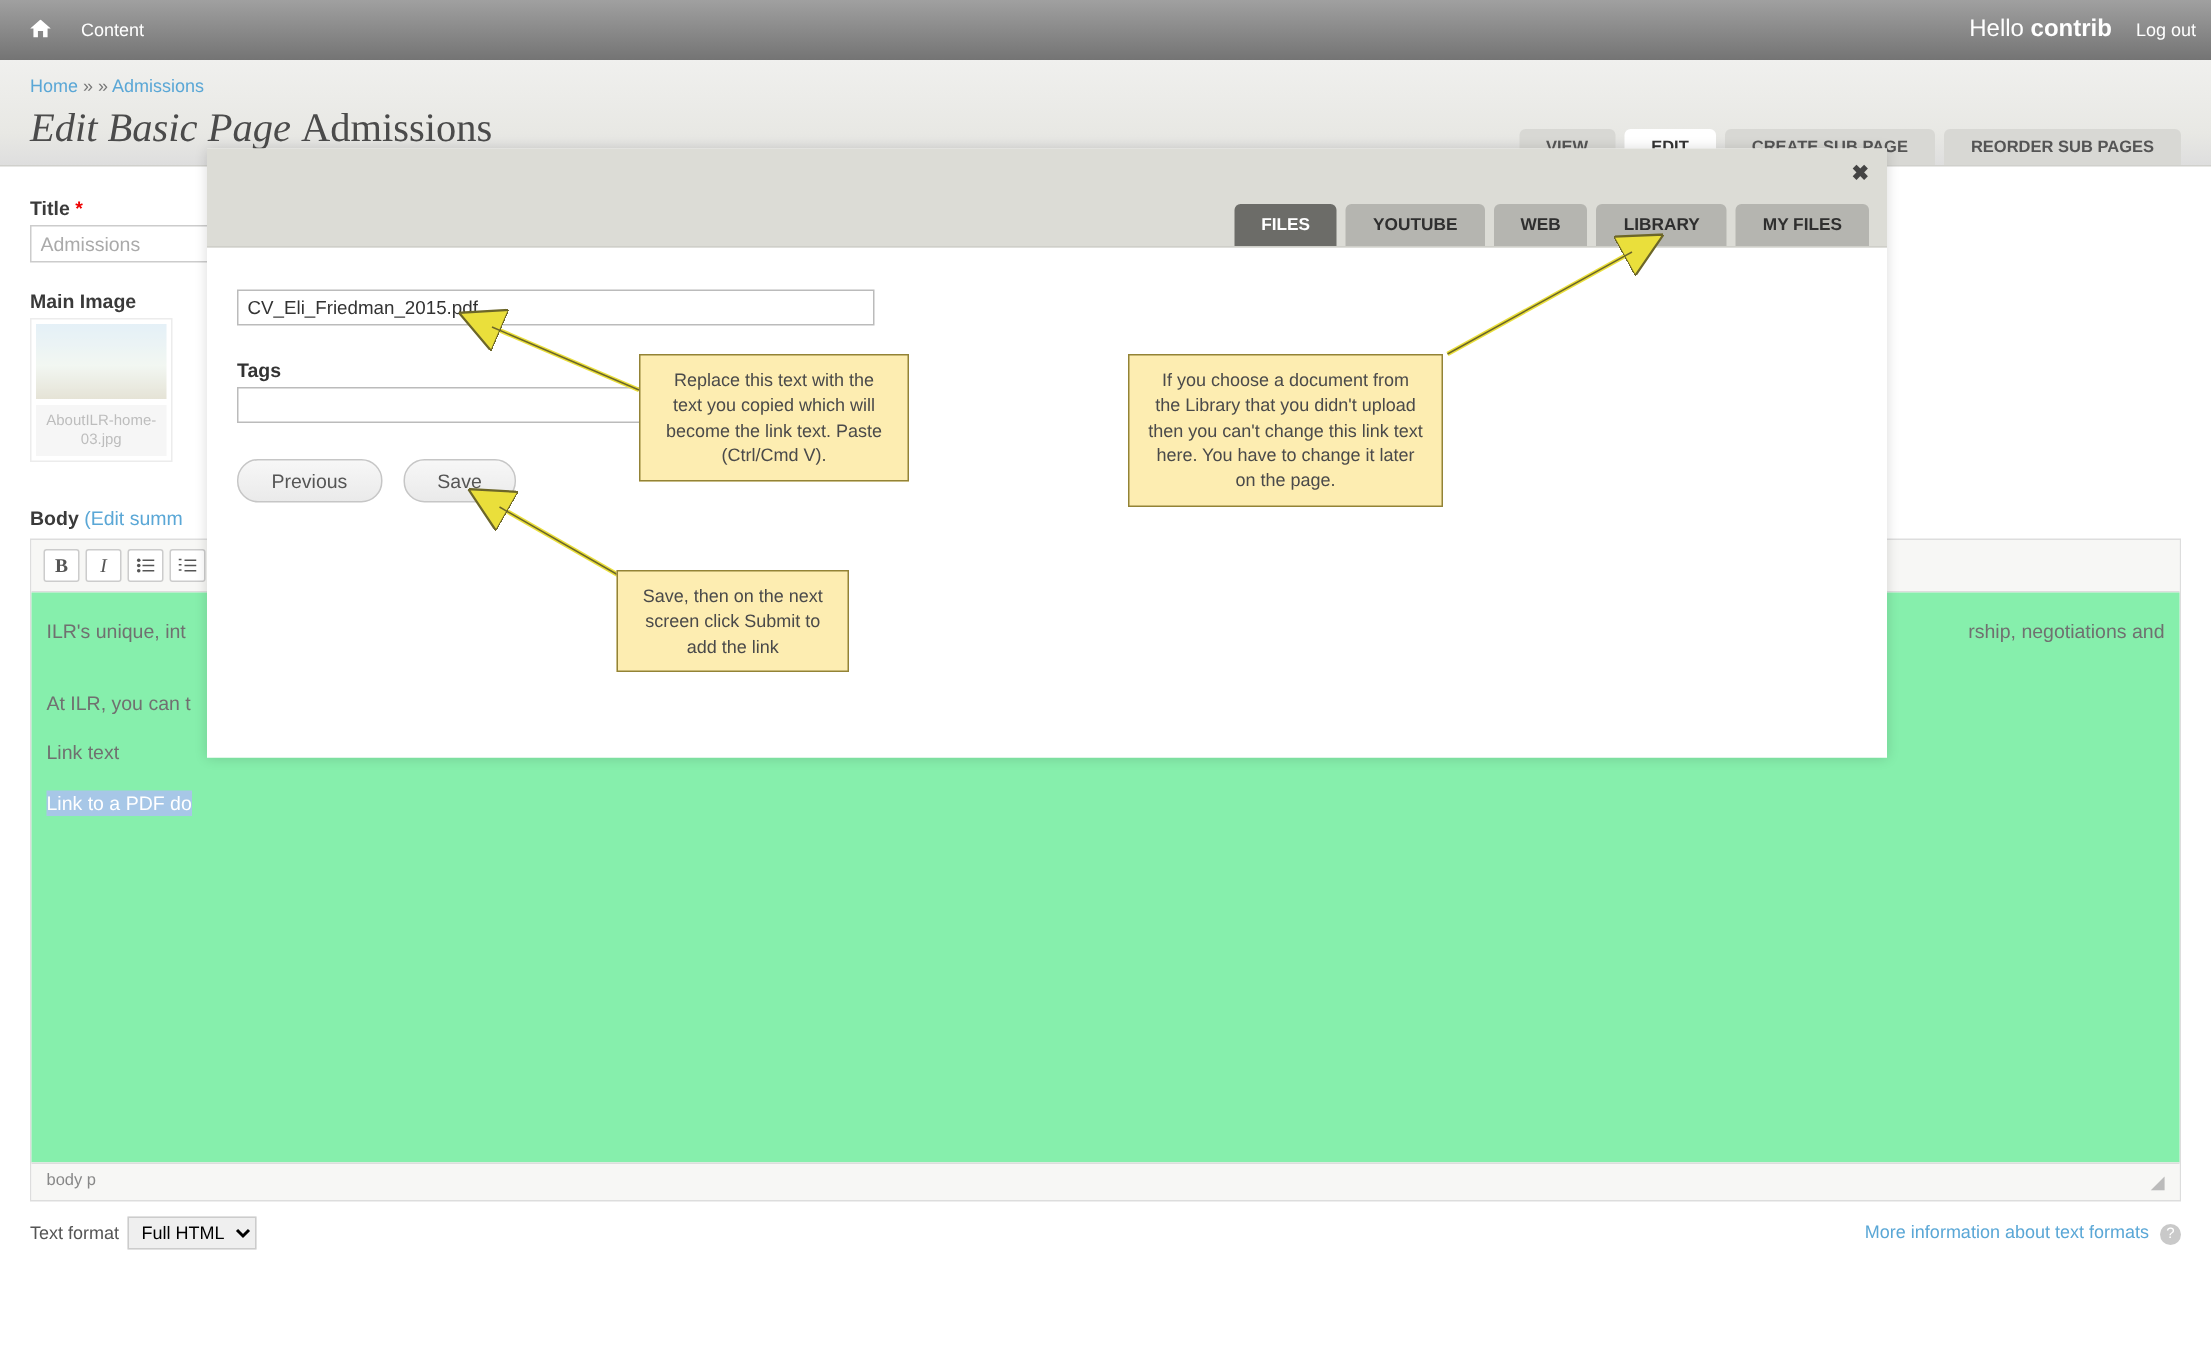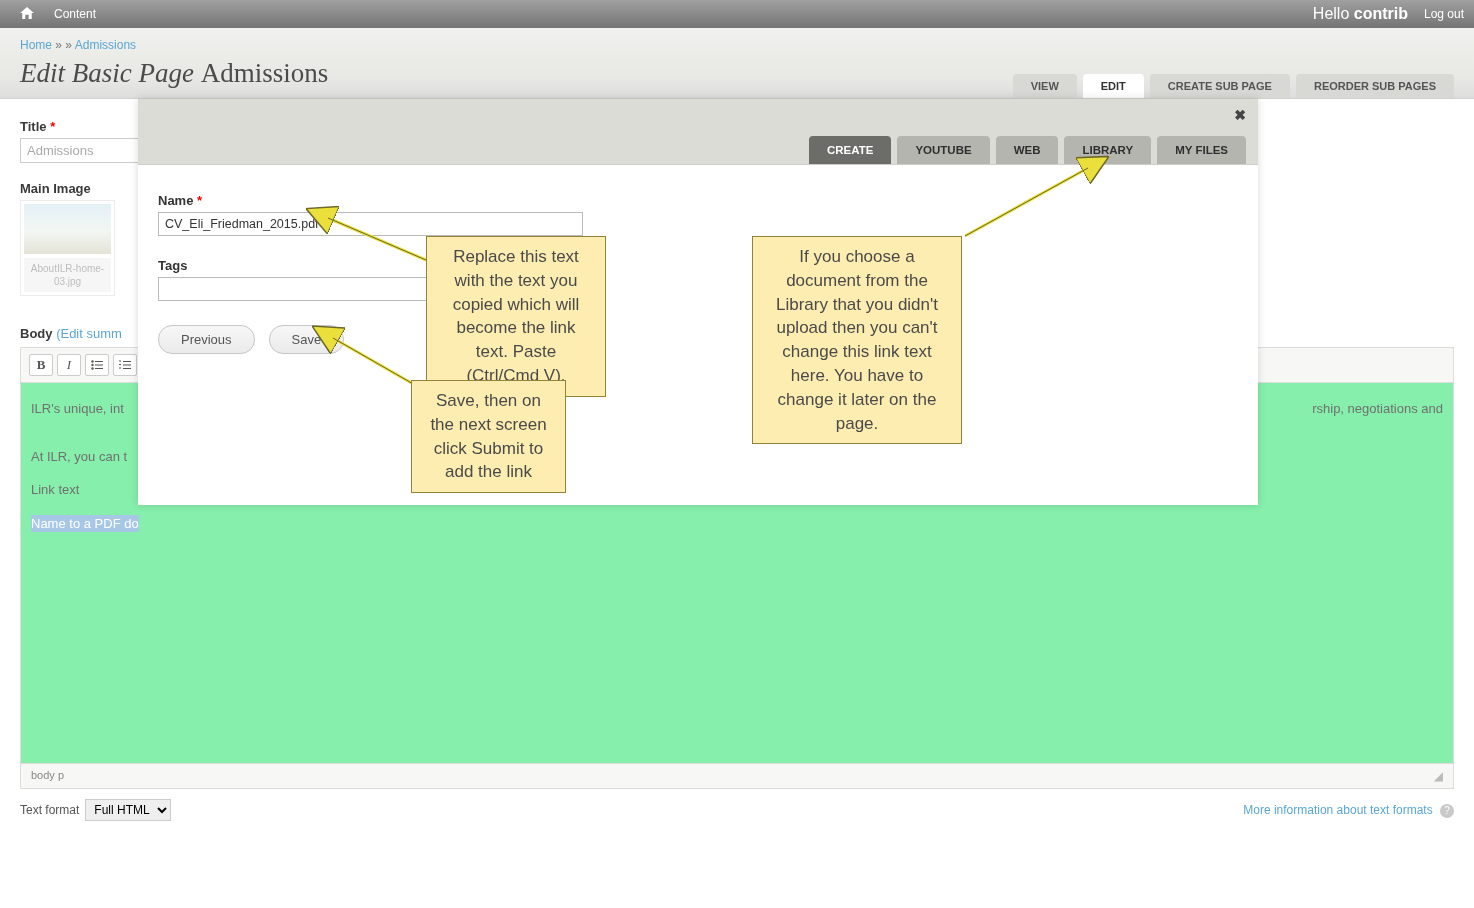--- a/index.html
+++ b/index.html
@@ -1,20 +1,20 @@
 <!DOCTYPE html>
 <html><head>
   <meta charset="utf-8">
   <style>
     * { box-sizing: border-box; margin: 0; padding: 0; }
     body { font-family: "Lucida Grande", Verdana, sans-serif; font-size: 12px; color: #333; background: #fff; width: 1474px; }
     
     .topbar {
       background: linear-gradient(to bottom, #a0a0a0, #747474);
-      height: 28px;
+      height: 40px;
       display: flex;
       align-items: center;
       padding: 0 10px 0 20px;
       color: #fff;
     }
     .topbar-left { display: flex; align-items: center; gap: 20px; }
     .topbar-right { margin-left: auto; display: flex; gap: 16px; align-items: center; }
     .home-icon { width: 14px; height: 12px; display: inline-block; }
     .topbar a { color: #fff; text-decoration: none; font-size: 12px; }
     .topbar .hello { font-size: 16px; }
@@ -220,21 +220,21 @@
       color: #555;
       cursor: pointer;
     }
 
     
     .annot {
       position: absolute;
       background: #fdedb1;
       border: 1px solid #938336;
       padding: 8px 12px;
-      font-size: 17px;
+      font-size: 12px;
       color: #4a4a4a;
       text-align: center;
       line-height: 1.4;
       z-index: 200;
       font-family: Arial, sans-serif;
     }
 
     
     svg.arrow-svg { position: absolute; z-index: 199; overflow: visible; }
   </style>
@@ -312,21 +312,21 @@
                 <rect x="0" y="7.5" width="2" height="1"></rect>
                 <rect x="4" y="8" width="8" height="1"></rect>
               </g>
             </svg>
         </div>
       </div>
       <div class="wysiwyg-body">
         <p><span>ILR's unique, int</span><span style="float:right;">rship, negotiations and</span></p>
         <p style="margin-top:28px;">At ILR, you can t</p>
         <p>Link text</p>
-        <p><span class="sel">Name to a PDF do</span></p>
+        <p><span class="sel">Link to a PDF do</span></p>
       </div>
       <div class="wysiwyg-status">
         <span>body  p</span>
         <span class="resize-grip">◢</span>
       </div>
     </div>
 
     <div class="text-format-row">
       <div class="text-format-left">
         <span>Text format</span>
@@ -338,30 +338,29 @@
       </div>
     </div>
   </div>
 
 </div>
 
 <div class="modal">
   <div class="modal-header">
     <span class="modal-close">✖</span>
     <div class="modal-tabs">
-      <div class="modal-tab active">CREATE</div>
+      <div class="modal-tab active">FILES</div>
       <div class="modal-tab">YOUTUBE</div>
       <div class="modal-tab">WEB</div>
       <div class="modal-tab">LIBRARY</div>
       <div class="modal-tab">MY FILES</div>
     </div>
   </div>
   <div class="modal-body">
     <div class="modal-field">
-      <label class="modal-field-label"><span>Name</span> <span class="required">*</span></label>
       <input type="text" class="modal-input" value="CV_Eli_Friedman_2015.pdf" style="">
     </div>
     <div class="modal-field">
       <label class="modal-field-label">Tags</label>
       <input type="text" class="modal-input" value="" style="">
     </div>
     <div class="modal-buttons">
       <button class="pill-btn">Previous</button>
       <button class="pill-btn">Save</button>
     </div>

